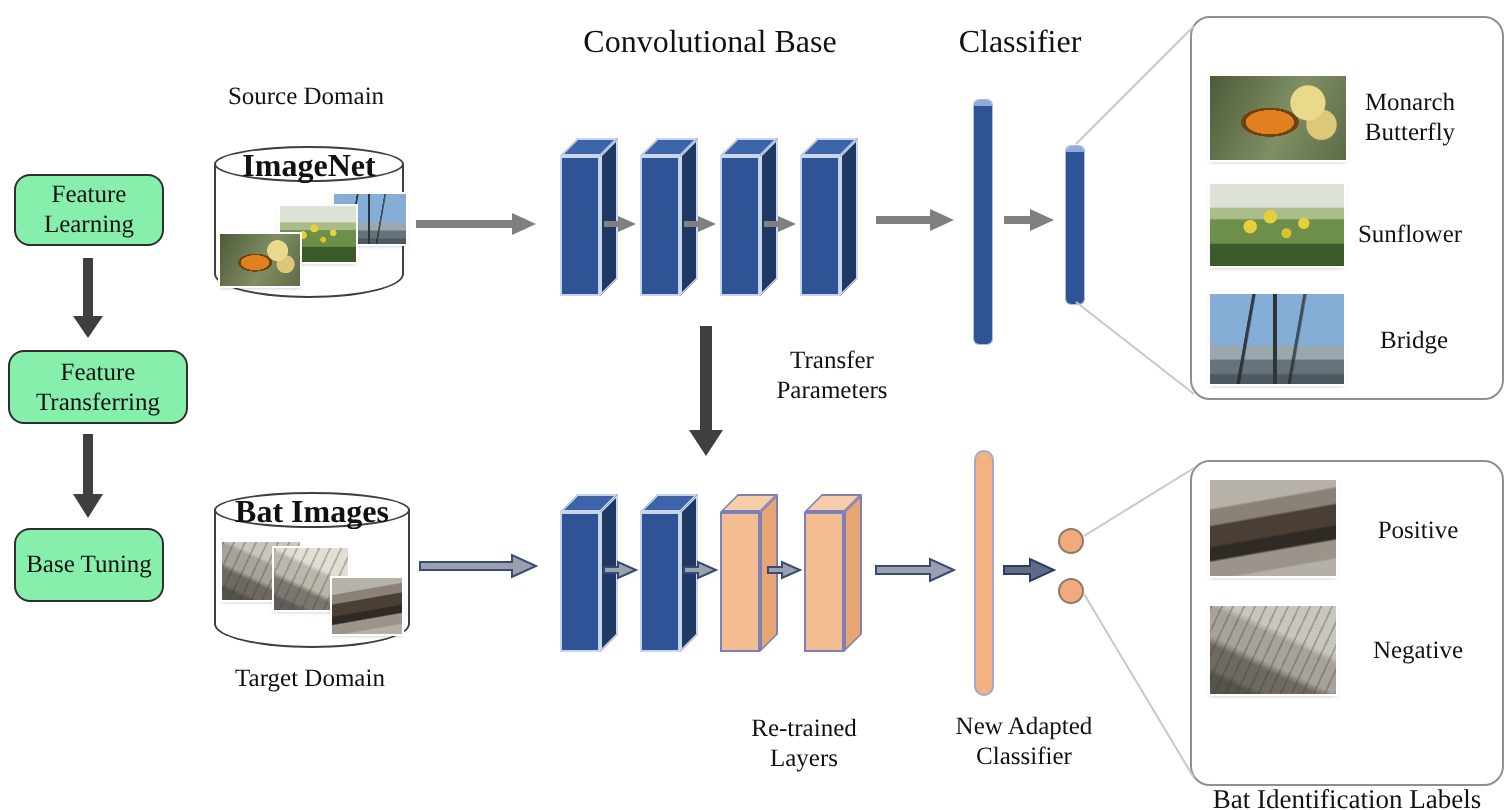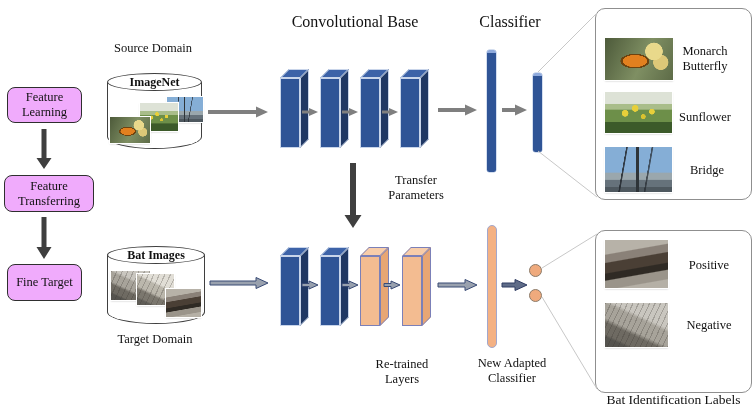--- a/index.html
+++ b/index.html
@@ -6,32 +6,32 @@
   html,body { background:#fff; }
   body { font-family: "Liberation Serif", "DejaVu Serif", serif; color:#111; }
   #canvas { position:relative; width:754px; height:405px; background:#fff; overflow:hidden; }
 
   
   .lbl { position:absolute; font-size:12.5px; line-height:15px; text-align:center; color:#111; }
   .title-lbl { font-size:16px; }
   .ptitle { font-size:13.5px; }
 
   
-  .step-box { position:absolute; border:1.2px solid #2f2f2f; border-radius:8px; background:#f0abfc;
+  .step-box { position:absolute; border:1.2px solid #2f2f2f; border-radius:8px; background:#86efac;
               display:flex; align-items:center; justify-content:center; text-align:center;
               font-size:12.5px; line-height:15px; padding:2px; }
 
   
   .cyl { position:absolute; }
   .cyl .cyl-top { position:absolute; left:0; right:0; top:0; height:18px; border:1.2px solid #3f3f3f;
                   border-radius:50%; background:#fff; z-index:2; }
   .cyl .cyl-body { position:absolute; left:0; right:0; top:9px; bottom:0; border:1.2px solid #3f3f3f;
                    border-top:none; border-radius:0 0 50% 50% / 0 0 12px 12px; background:#fff; z-index:1; }
   .cyl .db-label { position:absolute; left:0; right:0; top:2px; text-align:center; font-weight:bold;
-                   font-size:12px; z-index:3; }
+                   font-size:16px; z-index:3; }
 
   
   .blk { position:absolute; width:29px; height:79px; }
   .blk i { display:block; }
   .blk .f { position:absolute; left:0; top:9px; width:20px; height:70px; border:1px solid; }
   .blk .t { position:absolute; left:0; top:0;  width:20px; height:9px;  border:1px solid;
             transform:skewX(-45deg); transform-origin:0 100%; }
   .blk .s { position:absolute; left:20px; top:9px; width:9px; height:70px; border:1px solid;
             transform:skewY(-45deg); transform-origin:0 0; }
   .blk.blue .f { background:#2F5496; border-color:#c9d5ea; }
@@ -78,21 +78,21 @@
 
   svg.overlay { position:absolute; left:0; top:0; width:754px; height:405px; pointer-events:none; }
 </style>
 </head>
 <body>
 
 <div id="canvas">
 
   <div class="step-box" style="left:7px; top:87px; width:75px; height:36px;">Feature Learning</div>
   <div class="step-box" style="left:4px; top:175px; width:90px; height:37px;">Feature Transferring</div>
-  <div class="step-box" style="left:7px; top:264px; width:75px; height:37px;">Fine Target</div>
+  <div class="step-box" style="left:7px; top:264px; width:75px; height:37px;">Base Tuning</div>
 
   <div class="lbl" style="left:93px; top:41px; width:120px;">Source Domain</div>
 
   <div class="cyl" style="left:107px; top:73px; width:95px; height:76px;">
     <div class="cyl-body"></div>
     <div class="cyl-top"></div>
     <div class="db-label">ImageNet</div>
   </div>
   <div class="ph img-bridge" style="left:167px; top:97px; width:36px; height:25px; z-index:3;"></div>
   <div class="ph img-sunflower" style="left:140px; top:103px; width:38px; height:28px; z-index:4;"></div>

